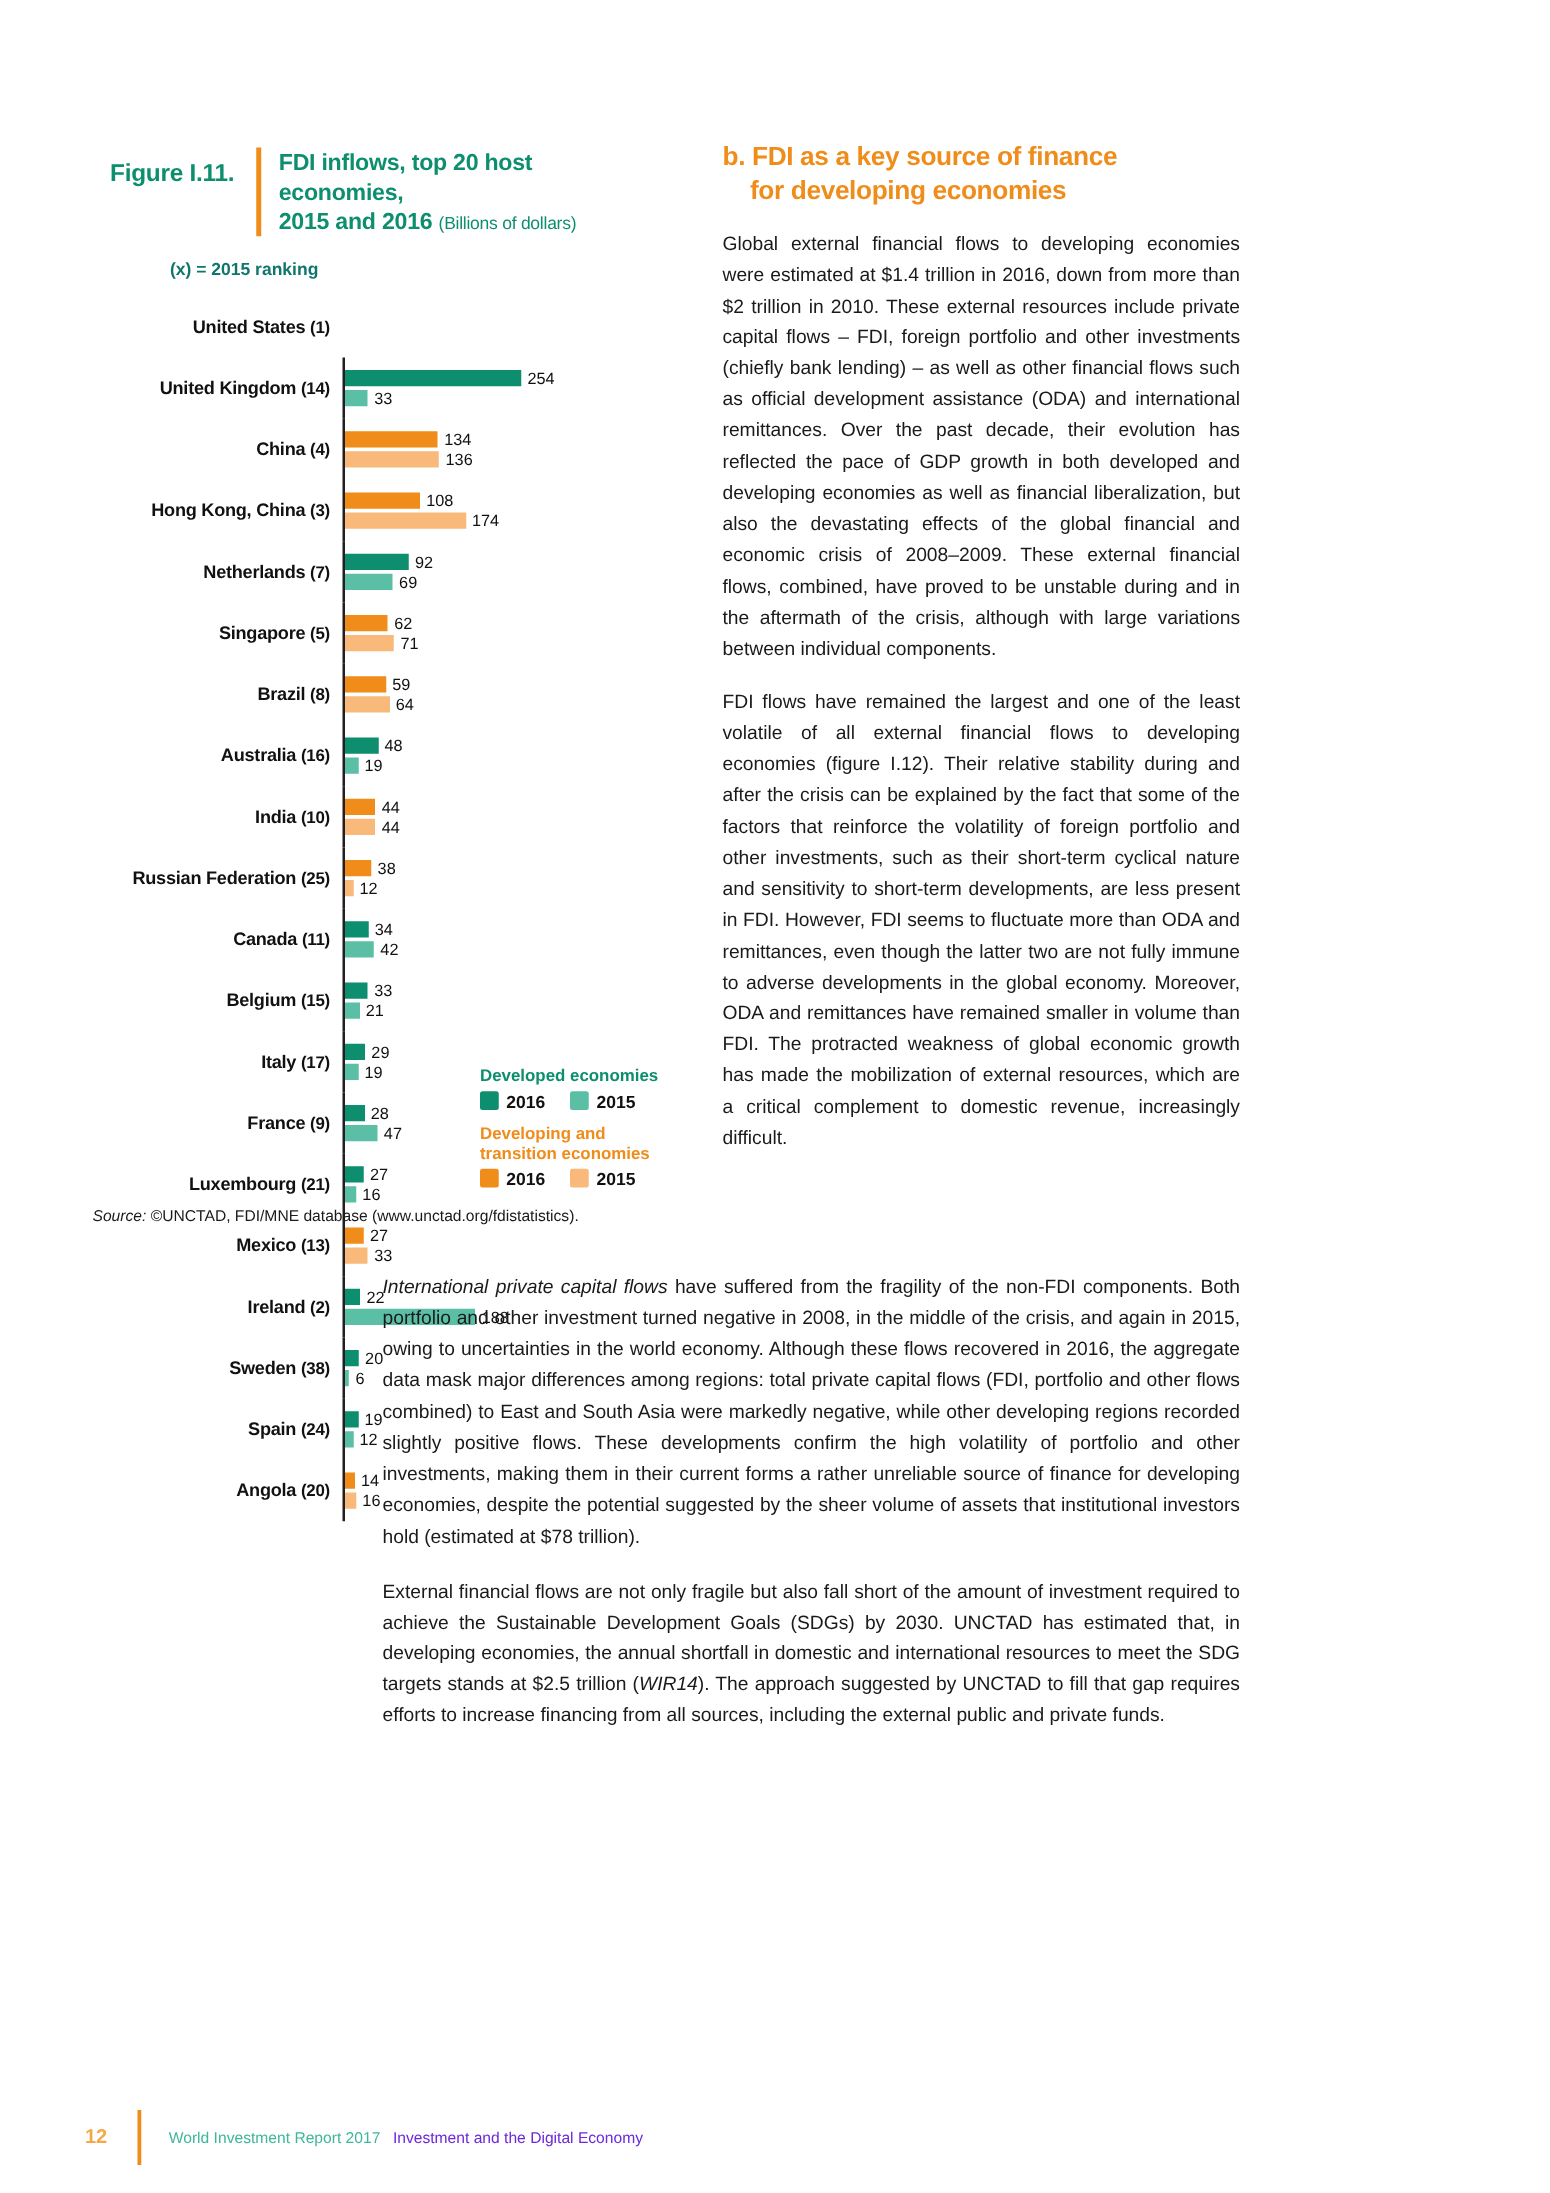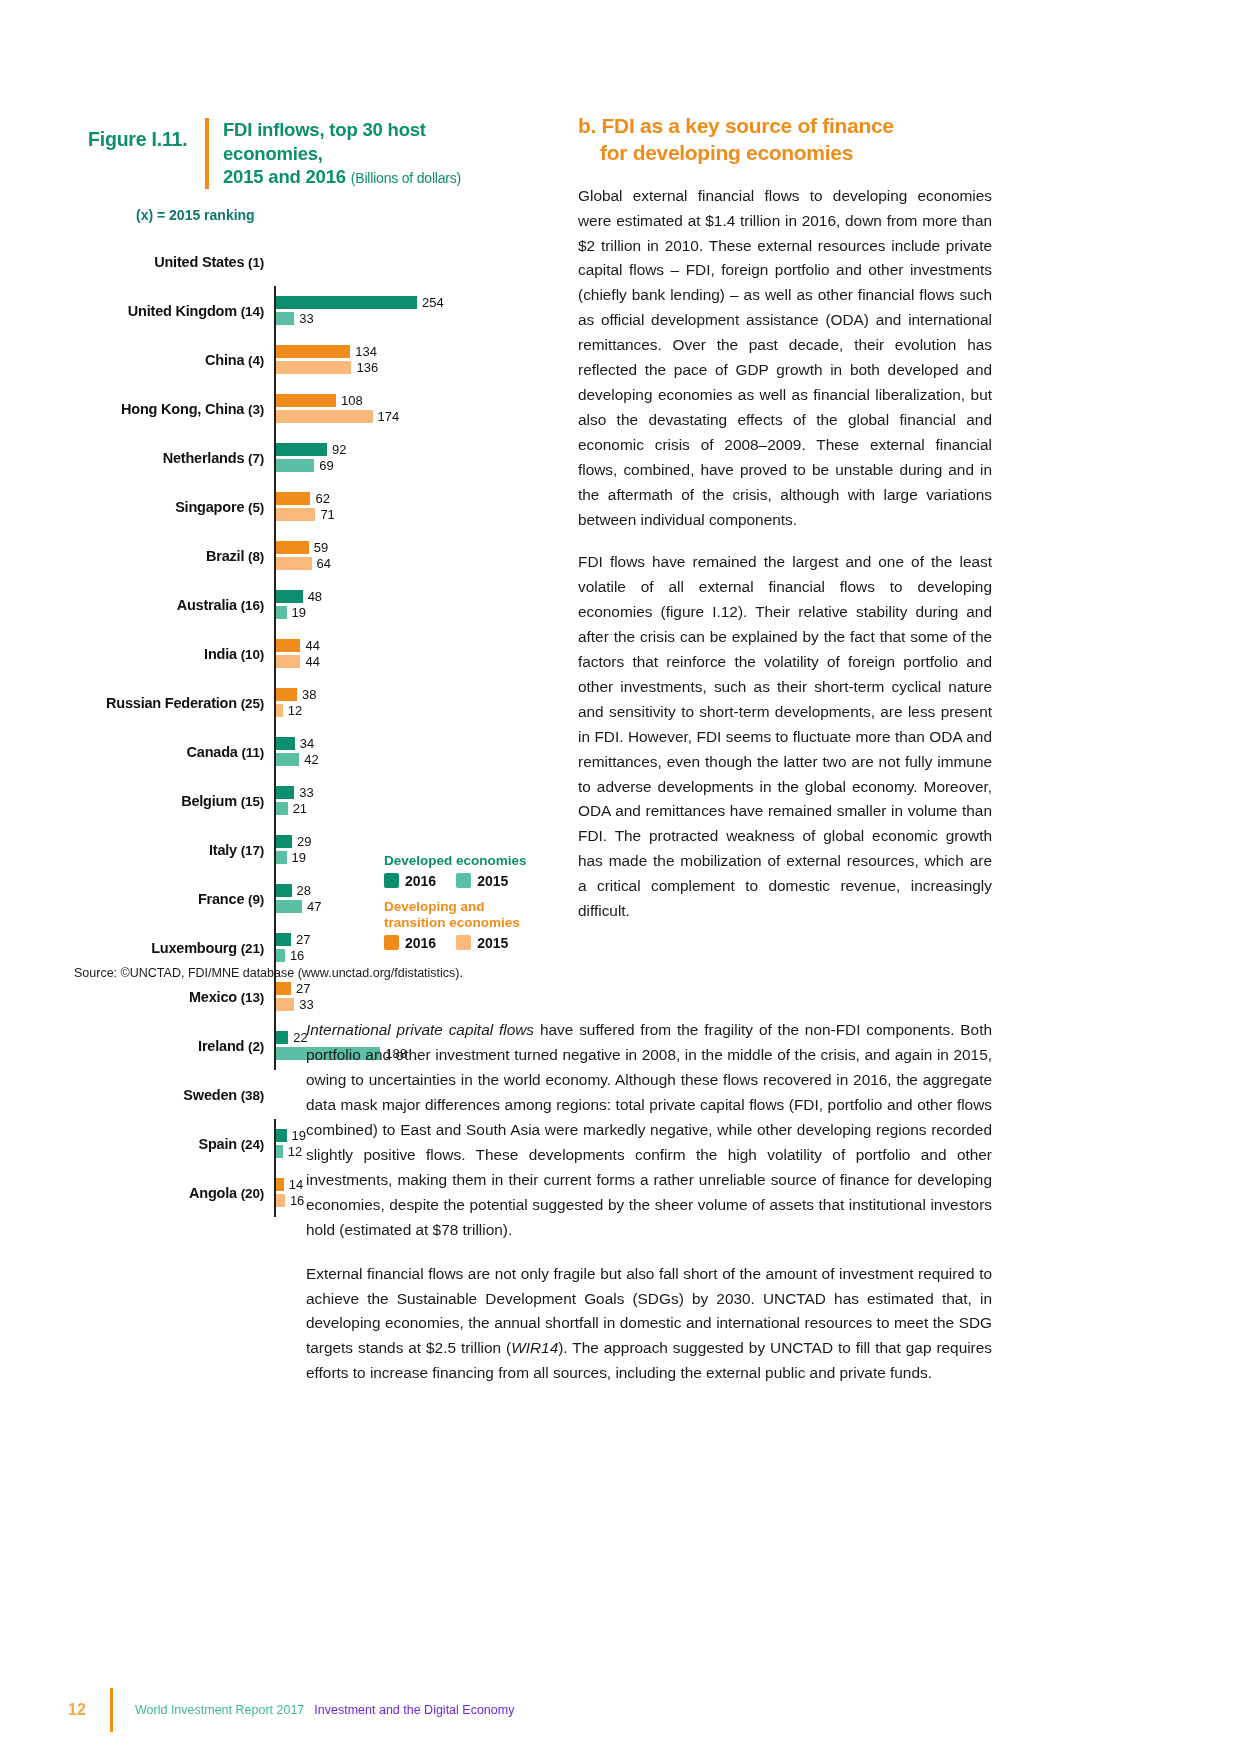--- a/index.html
+++ b/index.html
@@ -58,21 +58,21 @@
   .legend-title.dev{color:#0d8f6f;}
   .legend-title.ing{color:#f08c1a;}
   .legend-items{display:flex;gap:20px;margin:4px 0 10px 0;align-items:center;}
   .legend-item{display:flex;align-items:center;gap:6px;}
   .sw{width:15px;height:15px;border-radius:2px;display:block;}
   .legend-item span.lbl{font-size:14px;font-weight:bold;color:#111;}
 
   .source{
     position:absolute;left:74px;top:966px;font-size:12.5px;color:#1a1a1a;width:470px;
   }
-  .source .src-lbl{}
+  .source .src-lbl{font-style:italic;}
 
   
   .right-col{position:absolute;left:578px;top:112px;width:414px;}
   .sec-head{
     color:#f08c1a;font-weight:bold;font-size:21px;line-height:1.3;
     text-indent:0;letter-spacing:-0.3px;
   }
   .sec-head .l2{display:block;padding-left:22px;}
   .para{
     font-size:15.4px;line-height:1.62;text-align:justify;margin-top:17px;color:#1a1a1a;
@@ -94,21 +94,21 @@
 </head>
 <body>
 
 <div class="page">
 
   <div class="figure-wrap">
     <div class="fig-head">
       <div class="fig-num">Figure I.11.</div>
       <div class="fig-rule"></div>
       <div class="fig-title">
-        <span>FDI inflows, top 30 host economies,</span><br>
+        <span>FDI inflows, top 20 host economies,</span><br>
         <span>2015 and 2016</span>
         <span class="units">(Billions of dollars)</span>
       </div>
     </div>
 
     <div class="rank-note">(x) = 2015 ranking</div>
 
     <div class="chart" id="chart">
         <div class="row">
           <div class="row-label"><span>United States</span> <span class="rk">(1)</span></div>
@@ -332,20 +332,31 @@
               <span class="bval">22</span>
             </div>
             <div class="barline bot">
               <div class="bar" style="width: 104.34px; background: rgb(91, 191, 166);"></div>
               <span class="bval">188</span>
             </div>
           </div>
         </div>
         <div class="row">
           <div class="row-label"><span>Sweden</span> <span class="rk">(38)</span></div>
+          <div class="bars">
+            <div class="axis"></div>
+            <div class="barline top">
+              <div class="bar" style="width: 11.1px; background: rgb(13, 143, 111);"></div>
+              <span class="bval">20</span>
+            </div>
+            <div class="barline bot">
+              <div class="bar" style="width: 3.33px; background: rgb(91, 191, 166);"></div>
+              <span class="bval">6</span>
+            </div>
+          </div>
         </div>
         <div class="row">
           <div class="row-label"><span>Spain</span> <span class="rk">(24)</span></div>
           <div class="bars">
             <div class="axis"></div>
             <div class="barline top">
               <div class="bar" style="width: 10.545px; background: rgb(13, 143, 111);"></div>
               <span class="bval">19</span>
             </div>
             <div class="barline bot">

